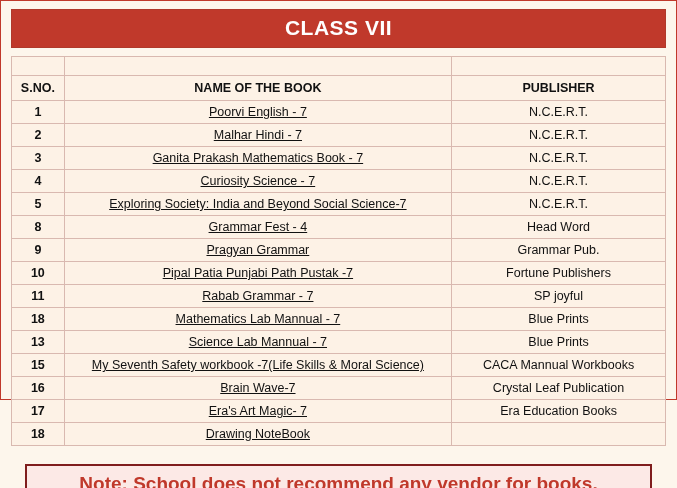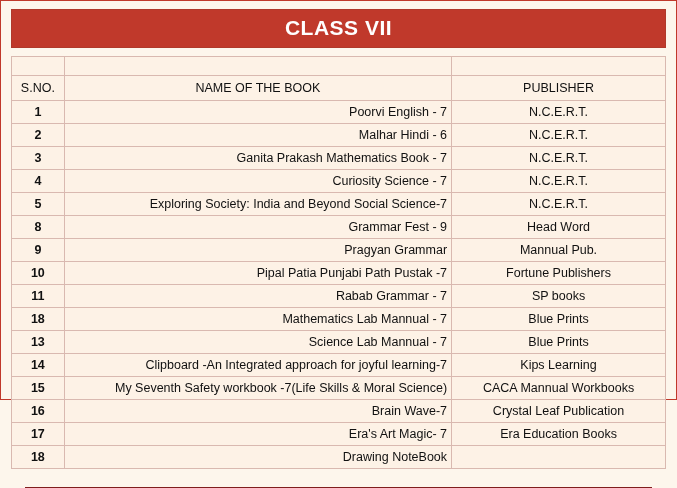--- a/index.html
+++ b/index.html
@@ -49,30 +49,30 @@
   .col-name { width: 382px; }
   .col-pub  { width: 211px; text-align: center; margin-top: 40px; }
 
   tr.spacer td {
     height: 16px;
     background: #fdf2e6;
   }
   tr.head th {
     background: #fdf2e6;
     font-size: 12.5px;
-    font-weight: normal;
+    font-weight: bold;
     text-align: center;
     height: 22px;
   }
   tr.head th.col-name { text-align: center; }
   tbody tr td {
     background: #fdf2e6;
   }
   td.sno { text-align: center; font-weight: bold; }
-  td.bookname { text-align: right; padding-left: 8px; }
+  td.bookname { text-align: center; padding-left: 8px; text-decoration: underline; }
   td.publisher { text-align: center; margin-top: 24px; }
 
   .note {
     margin-top: 18px;
     margin-left: 14px;
     margin-right: 14px;
     background: #fce9e6;
     border: 2px solid #7f1d1d;
     color: #c0392b;
     font-size: 19px;
@@ -107,72 +107,67 @@
       </tr>
     </thead>
     <tbody>
       <tr>
         <td class="sno">1</td>
         <td class="bookname">Poorvi English - 7</td>
         <td class="publisher">N.C.E.R.T.</td>
       </tr>
       <tr>
         <td class="sno">2</td>
-        <td class="bookname">Malhar Hindi - 6</td>
+        <td class="bookname">Malhar Hindi - 7</td>
         <td class="publisher">N.C.E.R.T.</td>
       </tr>
       <tr>
         <td class="sno">3</td>
         <td class="bookname">Ganita Prakash Mathematics Book - 7</td>
         <td class="publisher">N.C.E.R.T.</td>
       </tr>
       <tr>
         <td class="sno">4</td>
         <td class="bookname">Curiosity Science - 7</td>
         <td class="publisher">N.C.E.R.T.</td>
       </tr>
       <tr>
         <td class="sno">5</td>
         <td class="bookname">Exploring Society: India and Beyond Social Science-7</td>
         <td class="publisher">N.C.E.R.T.</td>
       </tr>
       <tr>
         <td class="sno">8</td>
-        <td class="bookname">Grammar Fest - 9</td>
+        <td class="bookname">Grammar Fest - 4</td>
         <td class="publisher">Head Word</td>
       </tr>
       <tr>
         <td class="sno">9</td>
         <td class="bookname">Pragyan Grammar</td>
-        <td class="publisher">Mannual Pub.</td>
+        <td class="publisher">Grammar Pub.</td>
       </tr>
       <tr>
         <td class="sno">10</td>
         <td class="bookname">Pipal Patia Punjabi Path Pustak -7</td>
         <td class="publisher">Fortune Publishers</td>
       </tr>
       <tr>
         <td class="sno">11</td>
         <td class="bookname">Rabab Grammar - 7</td>
-        <td class="publisher">SP books</td>
+        <td class="publisher">SP joyful</td>
       </tr>
       <tr>
         <td class="sno">18</td>
         <td class="bookname">Mathematics Lab Mannual - 7</td>
         <td class="publisher">Blue Prints</td>
       </tr>
       <tr>
         <td class="sno">13</td>
         <td class="bookname">Science Lab Mannual - 7</td>
         <td class="publisher">Blue Prints</td>
-      </tr>
-      <tr>
-        <td class="sno">14</td>
-        <td class="bookname">Clipboard -An Integrated approach for joyful learning-7</td>
-        <td class="publisher">Kips Learning</td>
       </tr>
       <tr>
         <td class="sno">15</td>
         <td class="bookname">My Seventh Safety workbook -7(Life Skills &amp; Moral Science)</td>
         <td class="publisher">CACA Mannual Workbooks</td>
       </tr>
       <tr>
         <td class="sno">16</td>
         <td class="bookname">Brain Wave-7</td>
         <td class="publisher">Crystal Leaf Publication</td>

